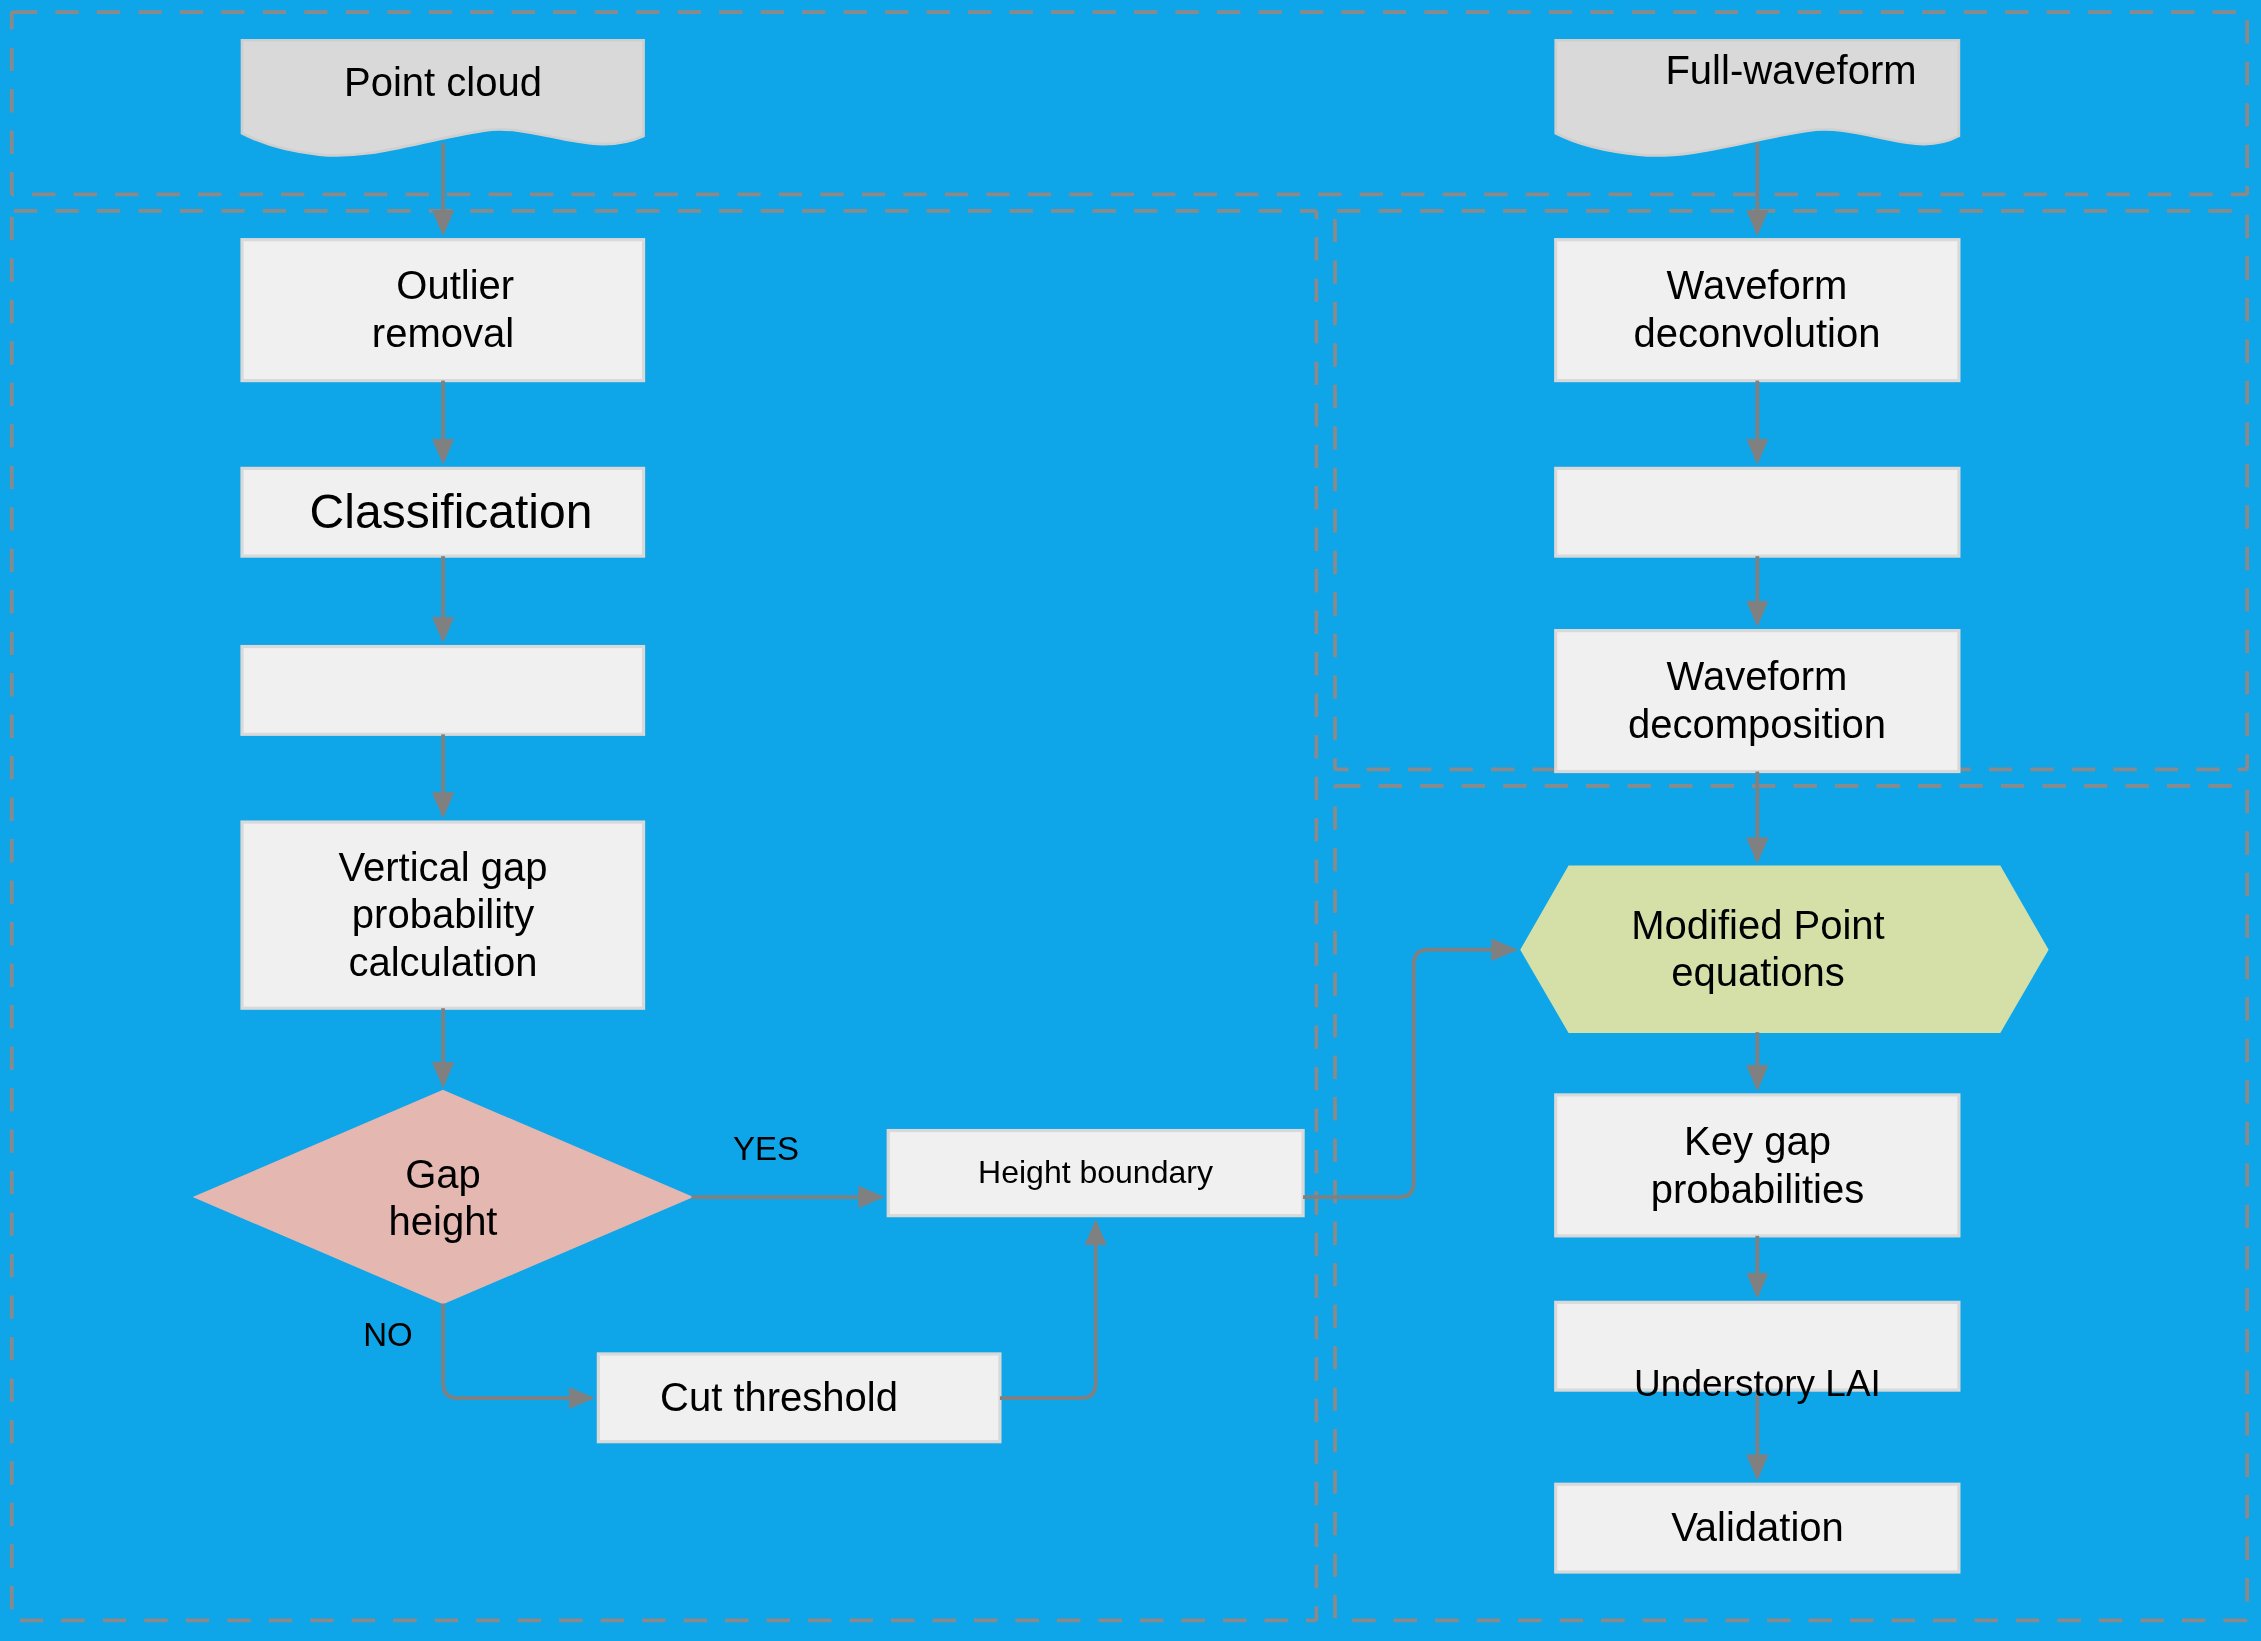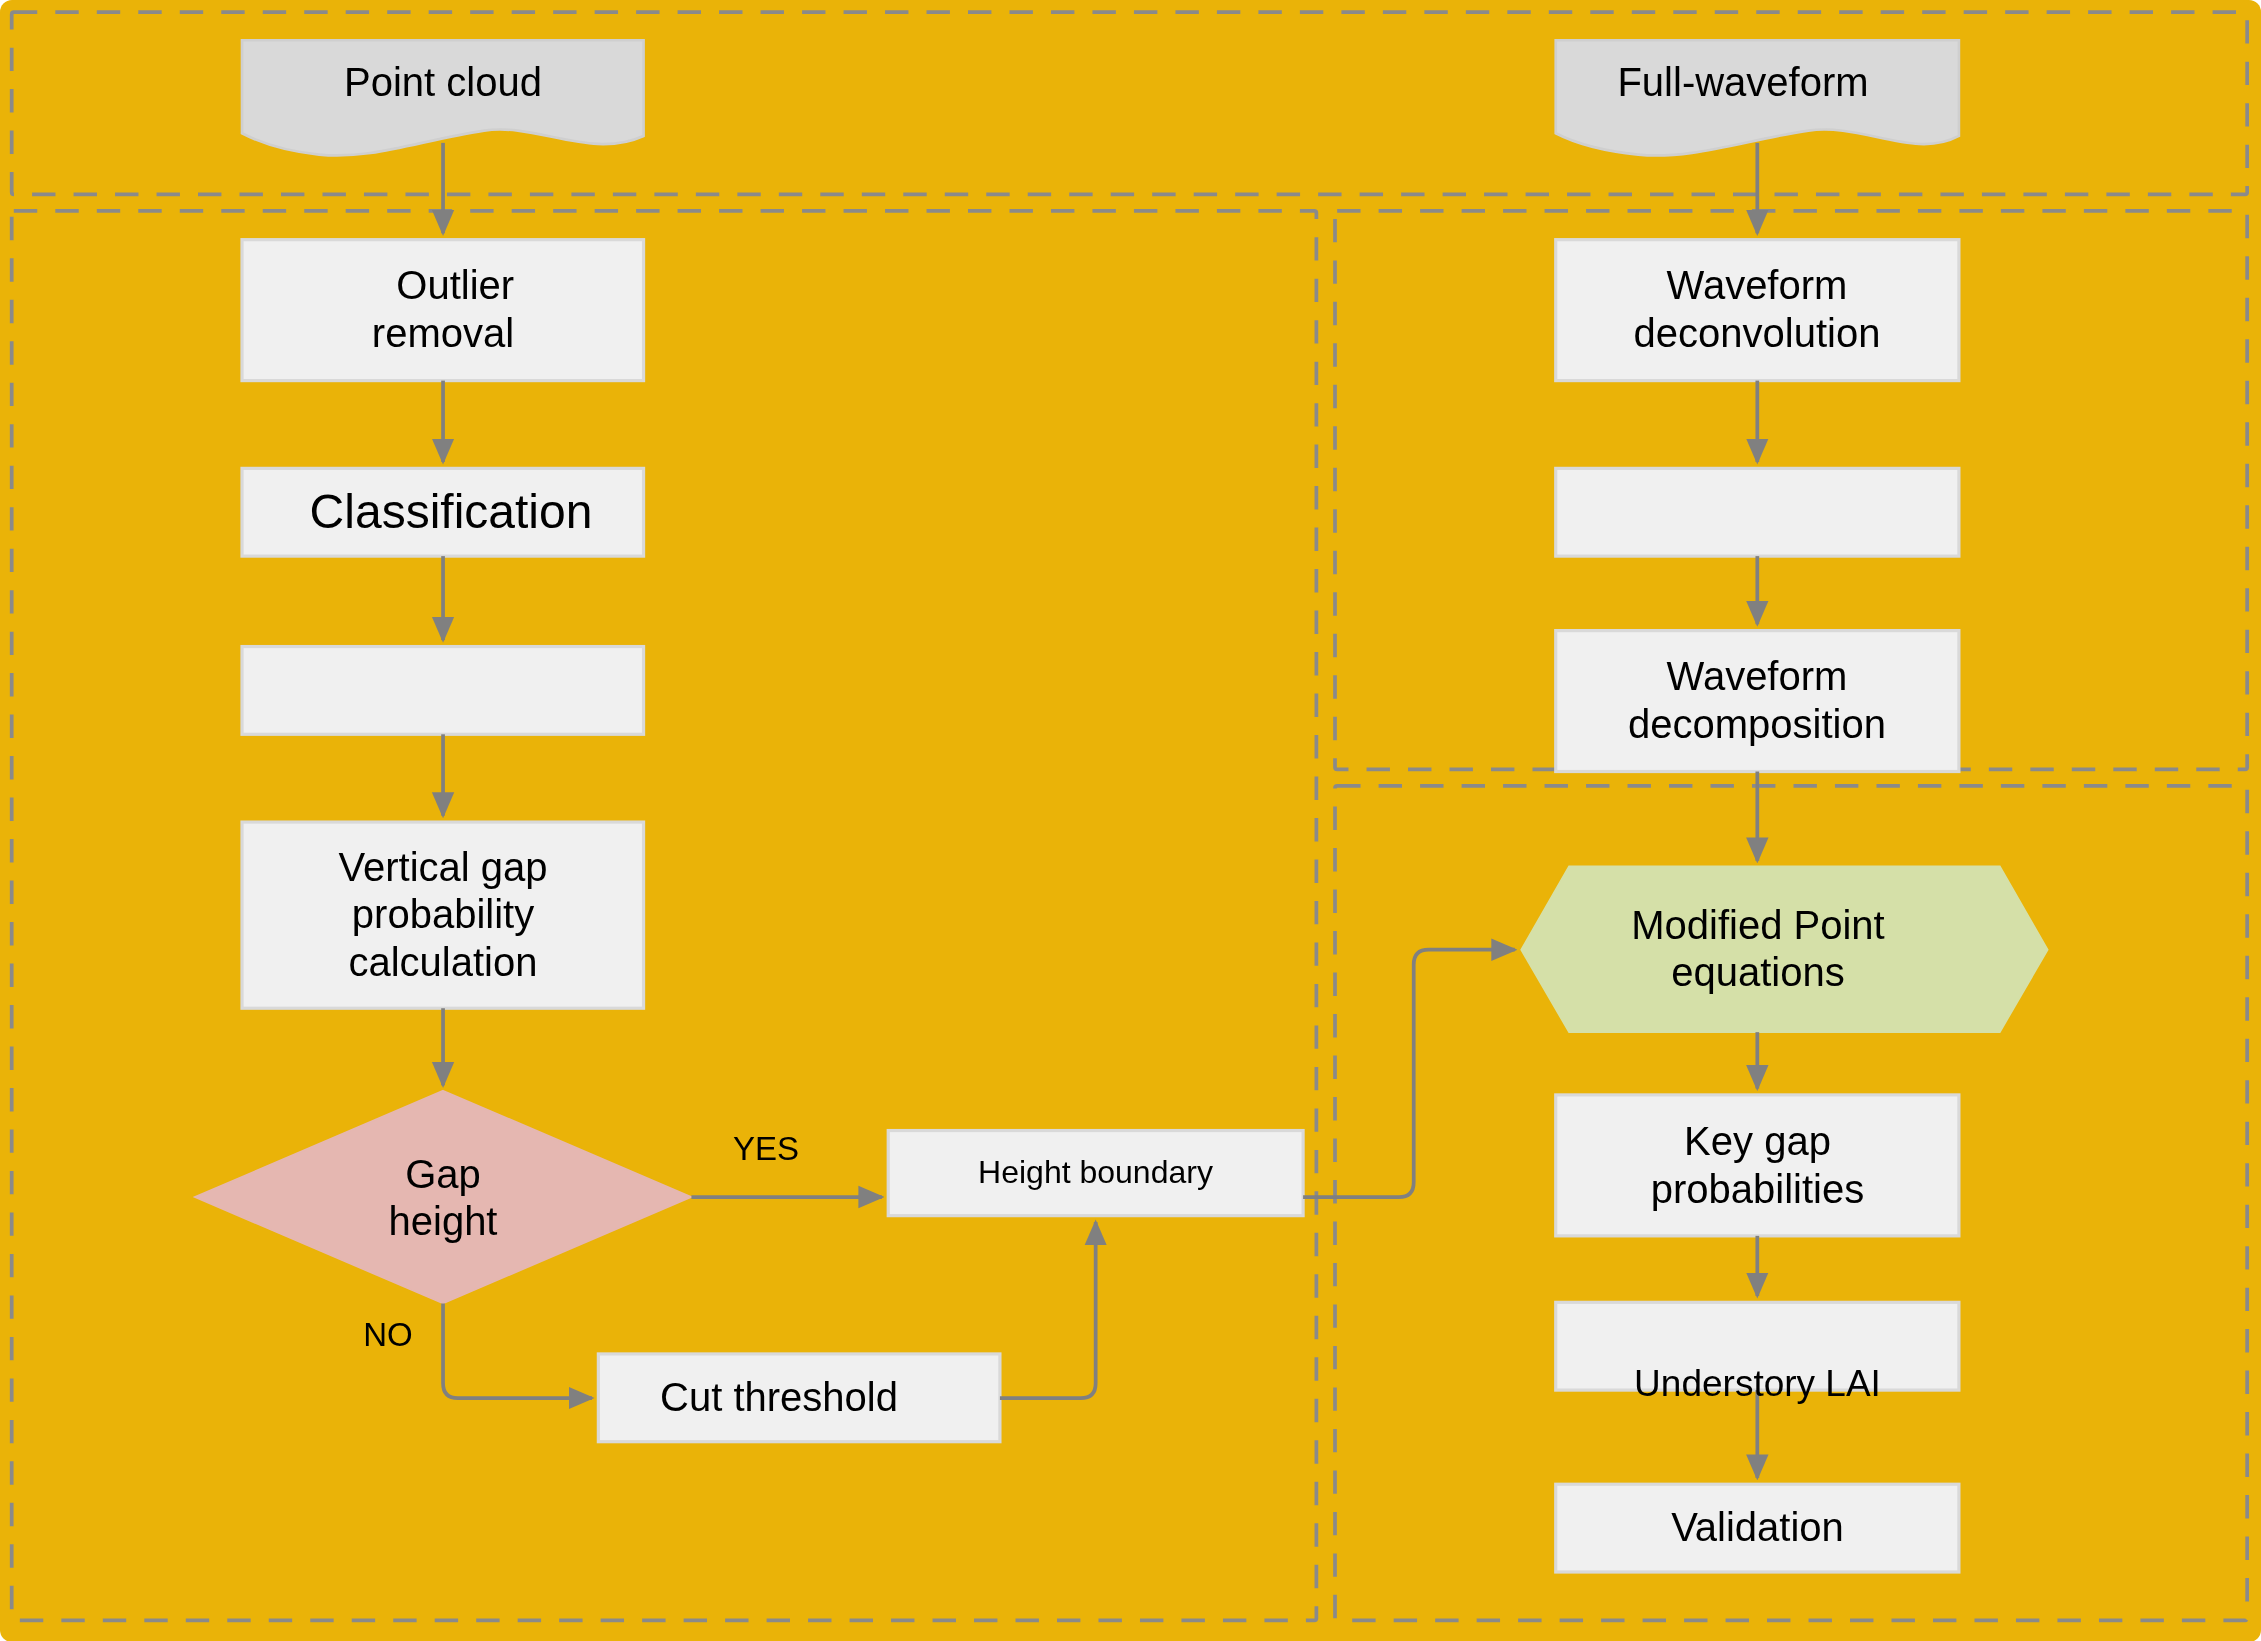--- a/index.html
+++ b/index.html
@@ -7,23 +7,22 @@
     padding: 0;
     background: #ffffff;
   }
   body {
     font-family: "Liberation Sans", sans-serif;
   }
   #canvas {
     position: relative;
     width: 2261px;
     height: 1642px;
-    background: #eab308;
+    background: #0ea5e9;
     overflow: hidden;
-    border-radius: 12px;
   }
   #flow-svg {
     position: absolute;
     left: 0;
     top: 0;
     width: 2261px;
     height: 1642px;
   }
   .node-label {
     position: absolute;
@@ -122,21 +121,21 @@
       <line x1="3304" y1="1045" x2="3304" y2="1173" marker-end="url(#arrow)"></line>
       <line x1="3304" y1="1450" x2="3304" y2="1618" marker-end="url(#arrow)"></line>
       <line x1="3304" y1="1940" x2="3304" y2="2046" marker-end="url(#arrow)"></line>
       <line x1="3304" y1="2323" x2="3304" y2="2436" marker-end="url(#arrow)"></line>
       <line x1="3304" y1="2613" x2="3304" y2="2778" marker-end="url(#arrow)"></line>
     </g>
   </svg>
 
   <div class="node-label" style="left:242px; top:40px; width:402px; height:85px; font-size:40px;">Point cloud</div>
 
-  <div class="node-label" style="left:1556px; top:40px; width:374px; height:85px; font-size:40px;">Full-waveform</div>
+  <div class="node-label" style="left:1556px; top:28px; width:374px; height:85px; font-size:40px;padding-left:48px;">Full-waveform</div>
 
   <div class="node-label" style="left:242px; top:239px; width:402px; height:141px; font-size:40px;text-align:right;">Outlier
 removal</div>
 
   <div class="node-label" style="left:229px; top:468px; width:444px; height:88px; font-size:48px;">Classification</div>
 
 
   <div class="node-label" style="left:242px; top:822px; width:402px; height:186px; font-size:40px;">Vertical gap
 probability
 calculation</div>

